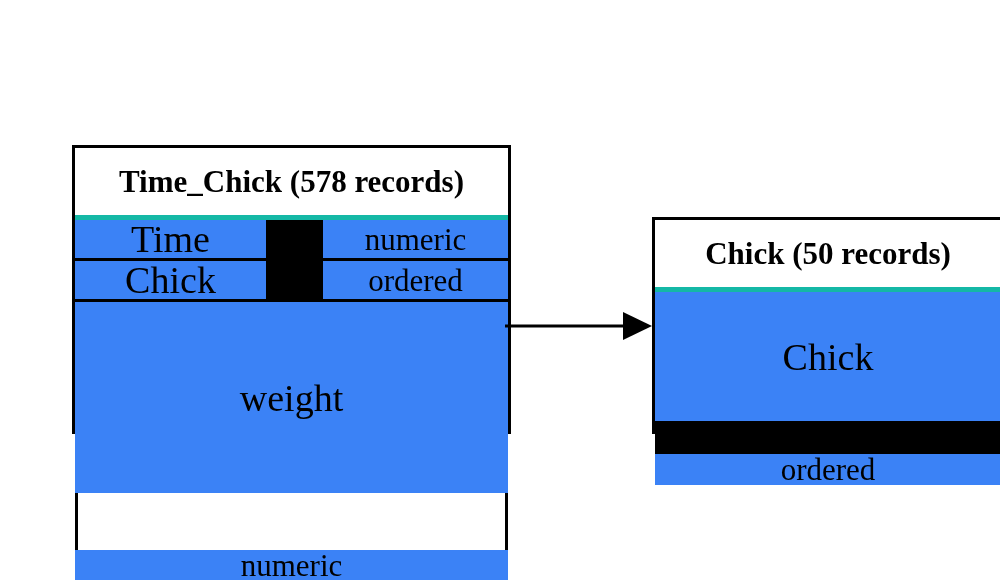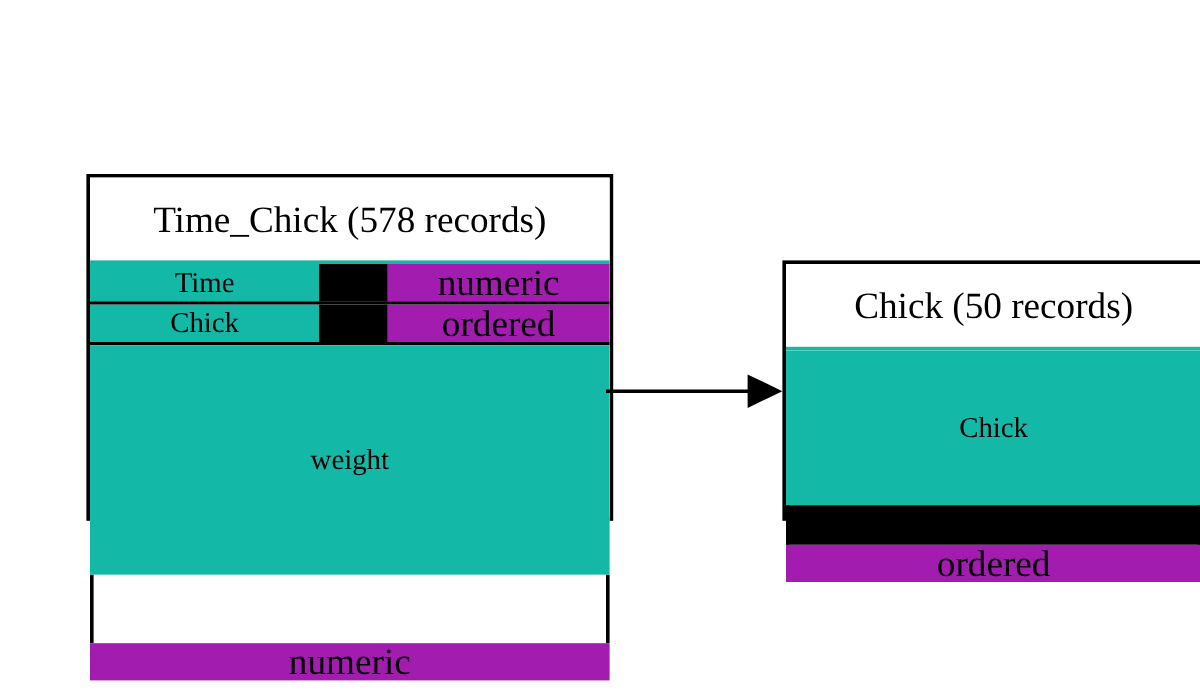--- a/index.html
+++ b/index.html
@@ -46,29 +46,30 @@
     top: 217px;
     width: 352px;
     height: 217px;
   }
 
   
   .entity-header {
     box-sizing: border-box;
     height: 72px;
     flex: 0 0 72px;
-    border-bottom: 3px solid #14b8a6;
+    border-bottom: 5px solid #14b8a6;
     display: flex;
     align-items: center;
     justify-content: center;
     background: #ffffff;
     font-size: 31px;
     line-height: 1;
     white-space: nowrap;
     letter-spacing: 0px;
+    font-weight: bold;
   }
 
   
   .field-row {
     box-sizing: border-box;
     flex: 1 1 0;
     display: flex;
     flex-direction: row;
     border-bottom: 3px solid #000000;
     background: #ffffff;
@@ -76,24 +77,24 @@
   .field-row:last-child {
     border-bottom: none;
     flex-direction: column;
   }
 
   .cell-name {
     box-sizing: border-box;
     display: flex;
     align-items: center;
     justify-content: center;
-    font-size: 24px;
+    font-size: 38px;
     line-height: 1;
     white-space: nowrap;
-    background: #14b8a6;
+    background: #3b82f6;
   }
 
   .cell-key {
     box-sizing: border-box;
     border-left: 3px solid #000000;
     border-right: 3px solid #000000;
     background: #ffffff;
   }
   .cell-key.is-key {
     background: #000000;
@@ -102,21 +103,21 @@
   }
 
   .cell-type {
     box-sizing: border-box;
     display: flex;
     align-items: center;
     justify-content: center;
     font-size: 31px;
     line-height: 1;
     white-space: nowrap;
-    background: #a21caf;
+    background: #3b82f6;
     flex: 1 1 auto;
   }
 
   
   #entity-left .cell-name { flex: 0 0 191px; }
   #entity-left .cell-key  { flex: 0 0 57px; }
 
   
   #entity-right .cell-name { flex: 0 0 129px; }
   #entity-right .cell-key  { flex: 0 0 33px; }

